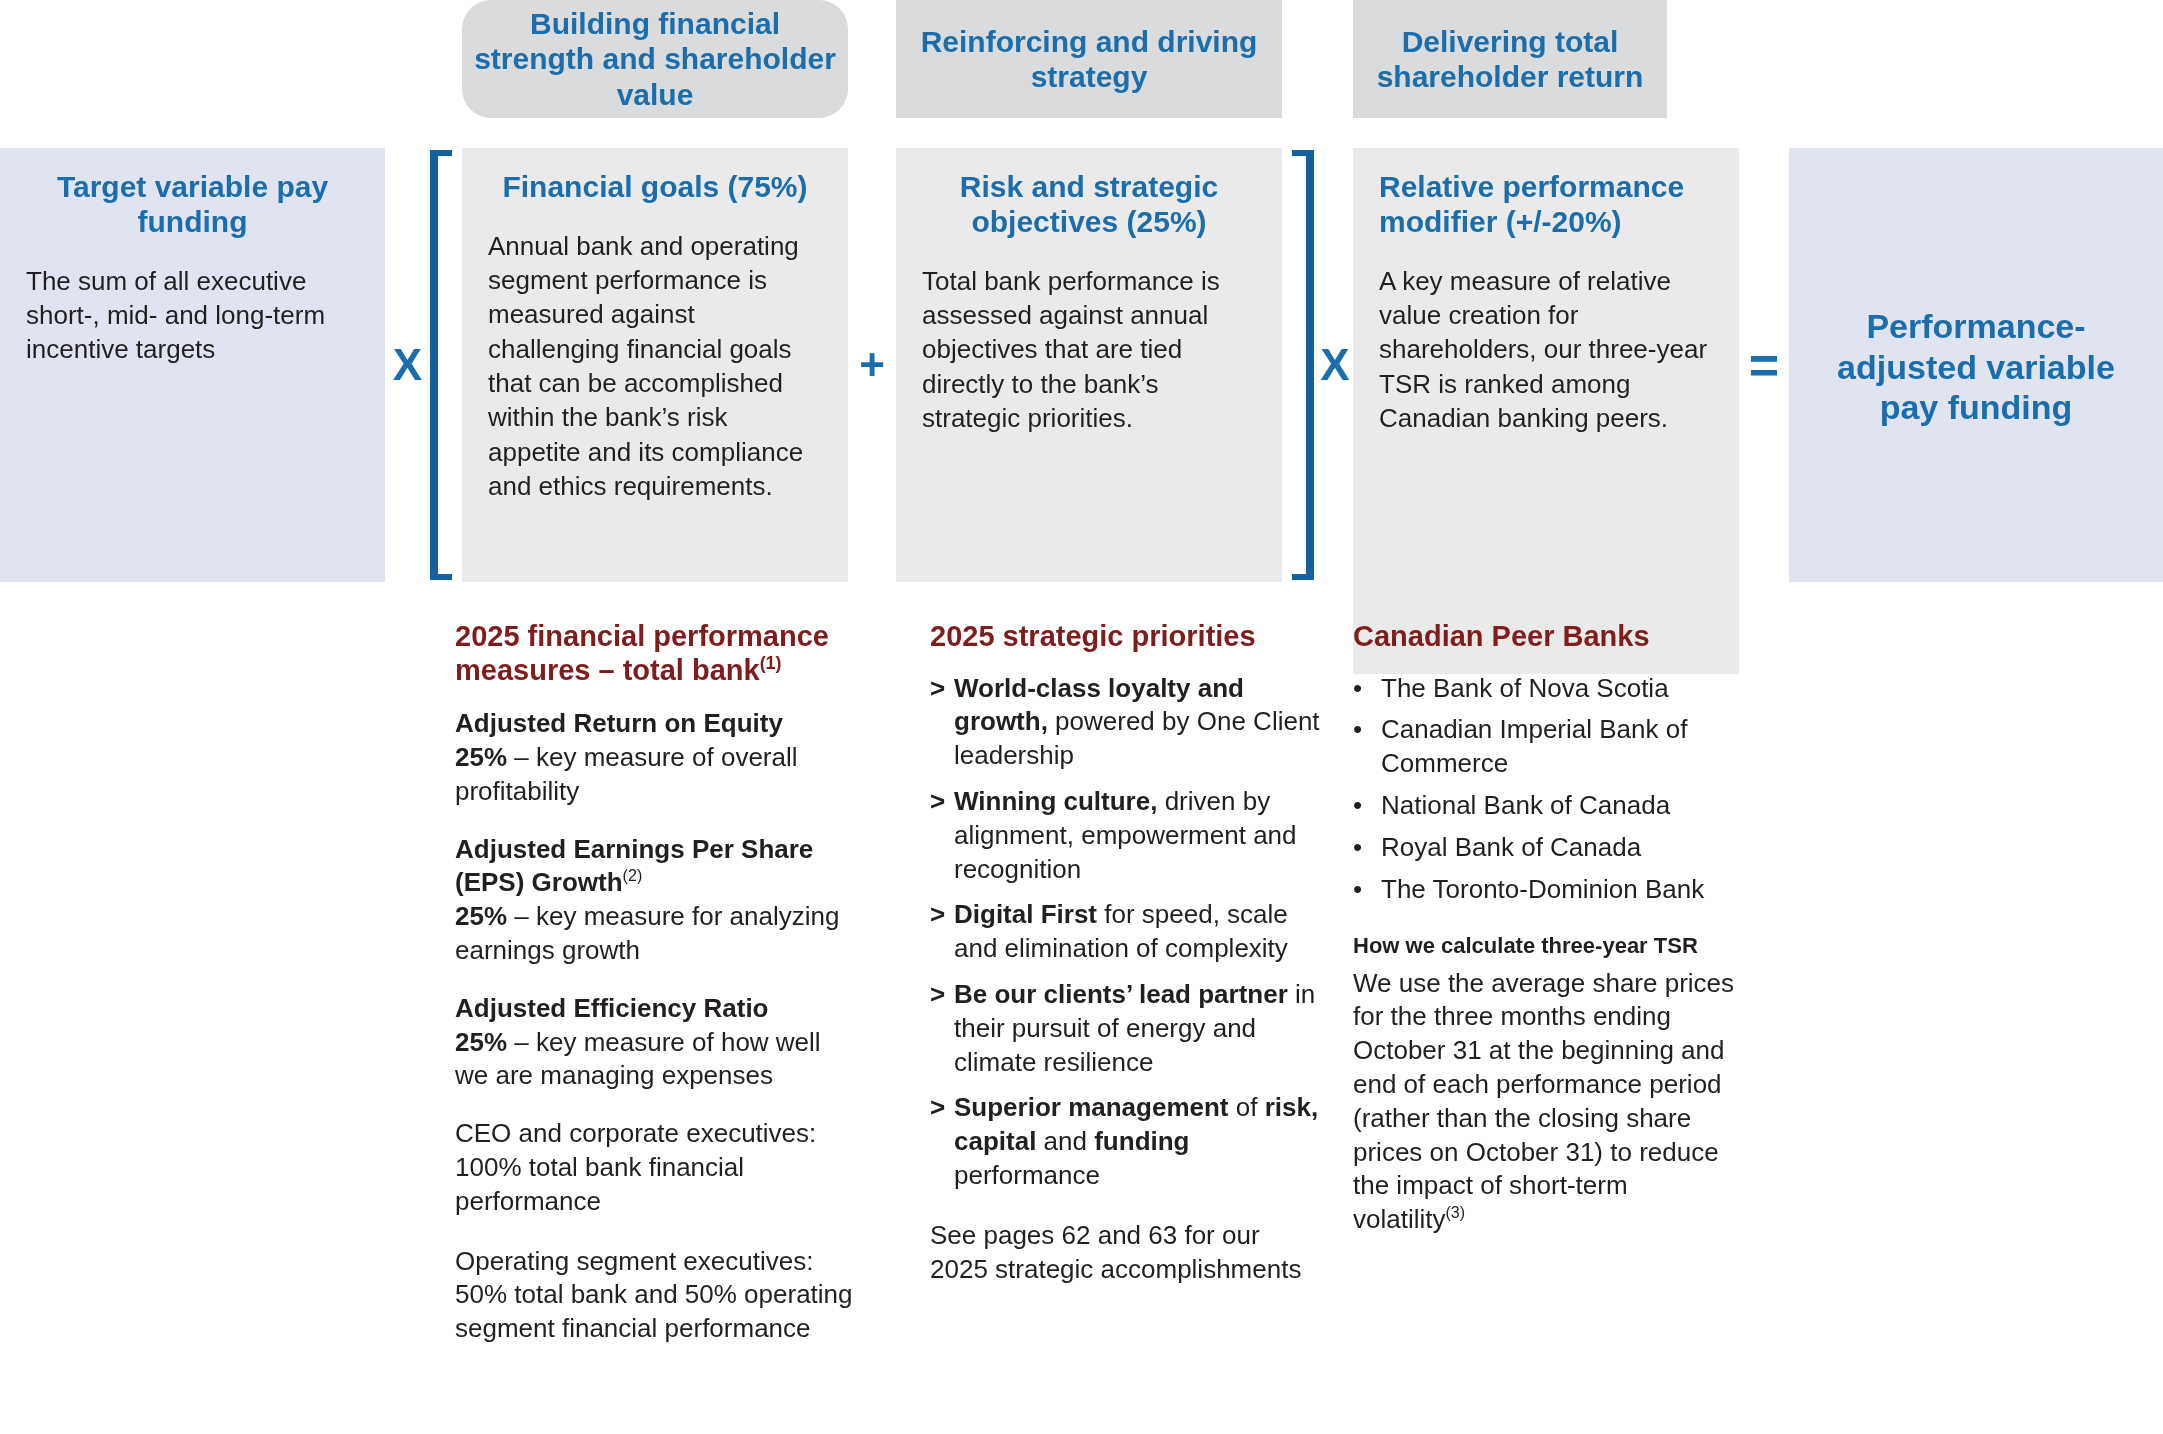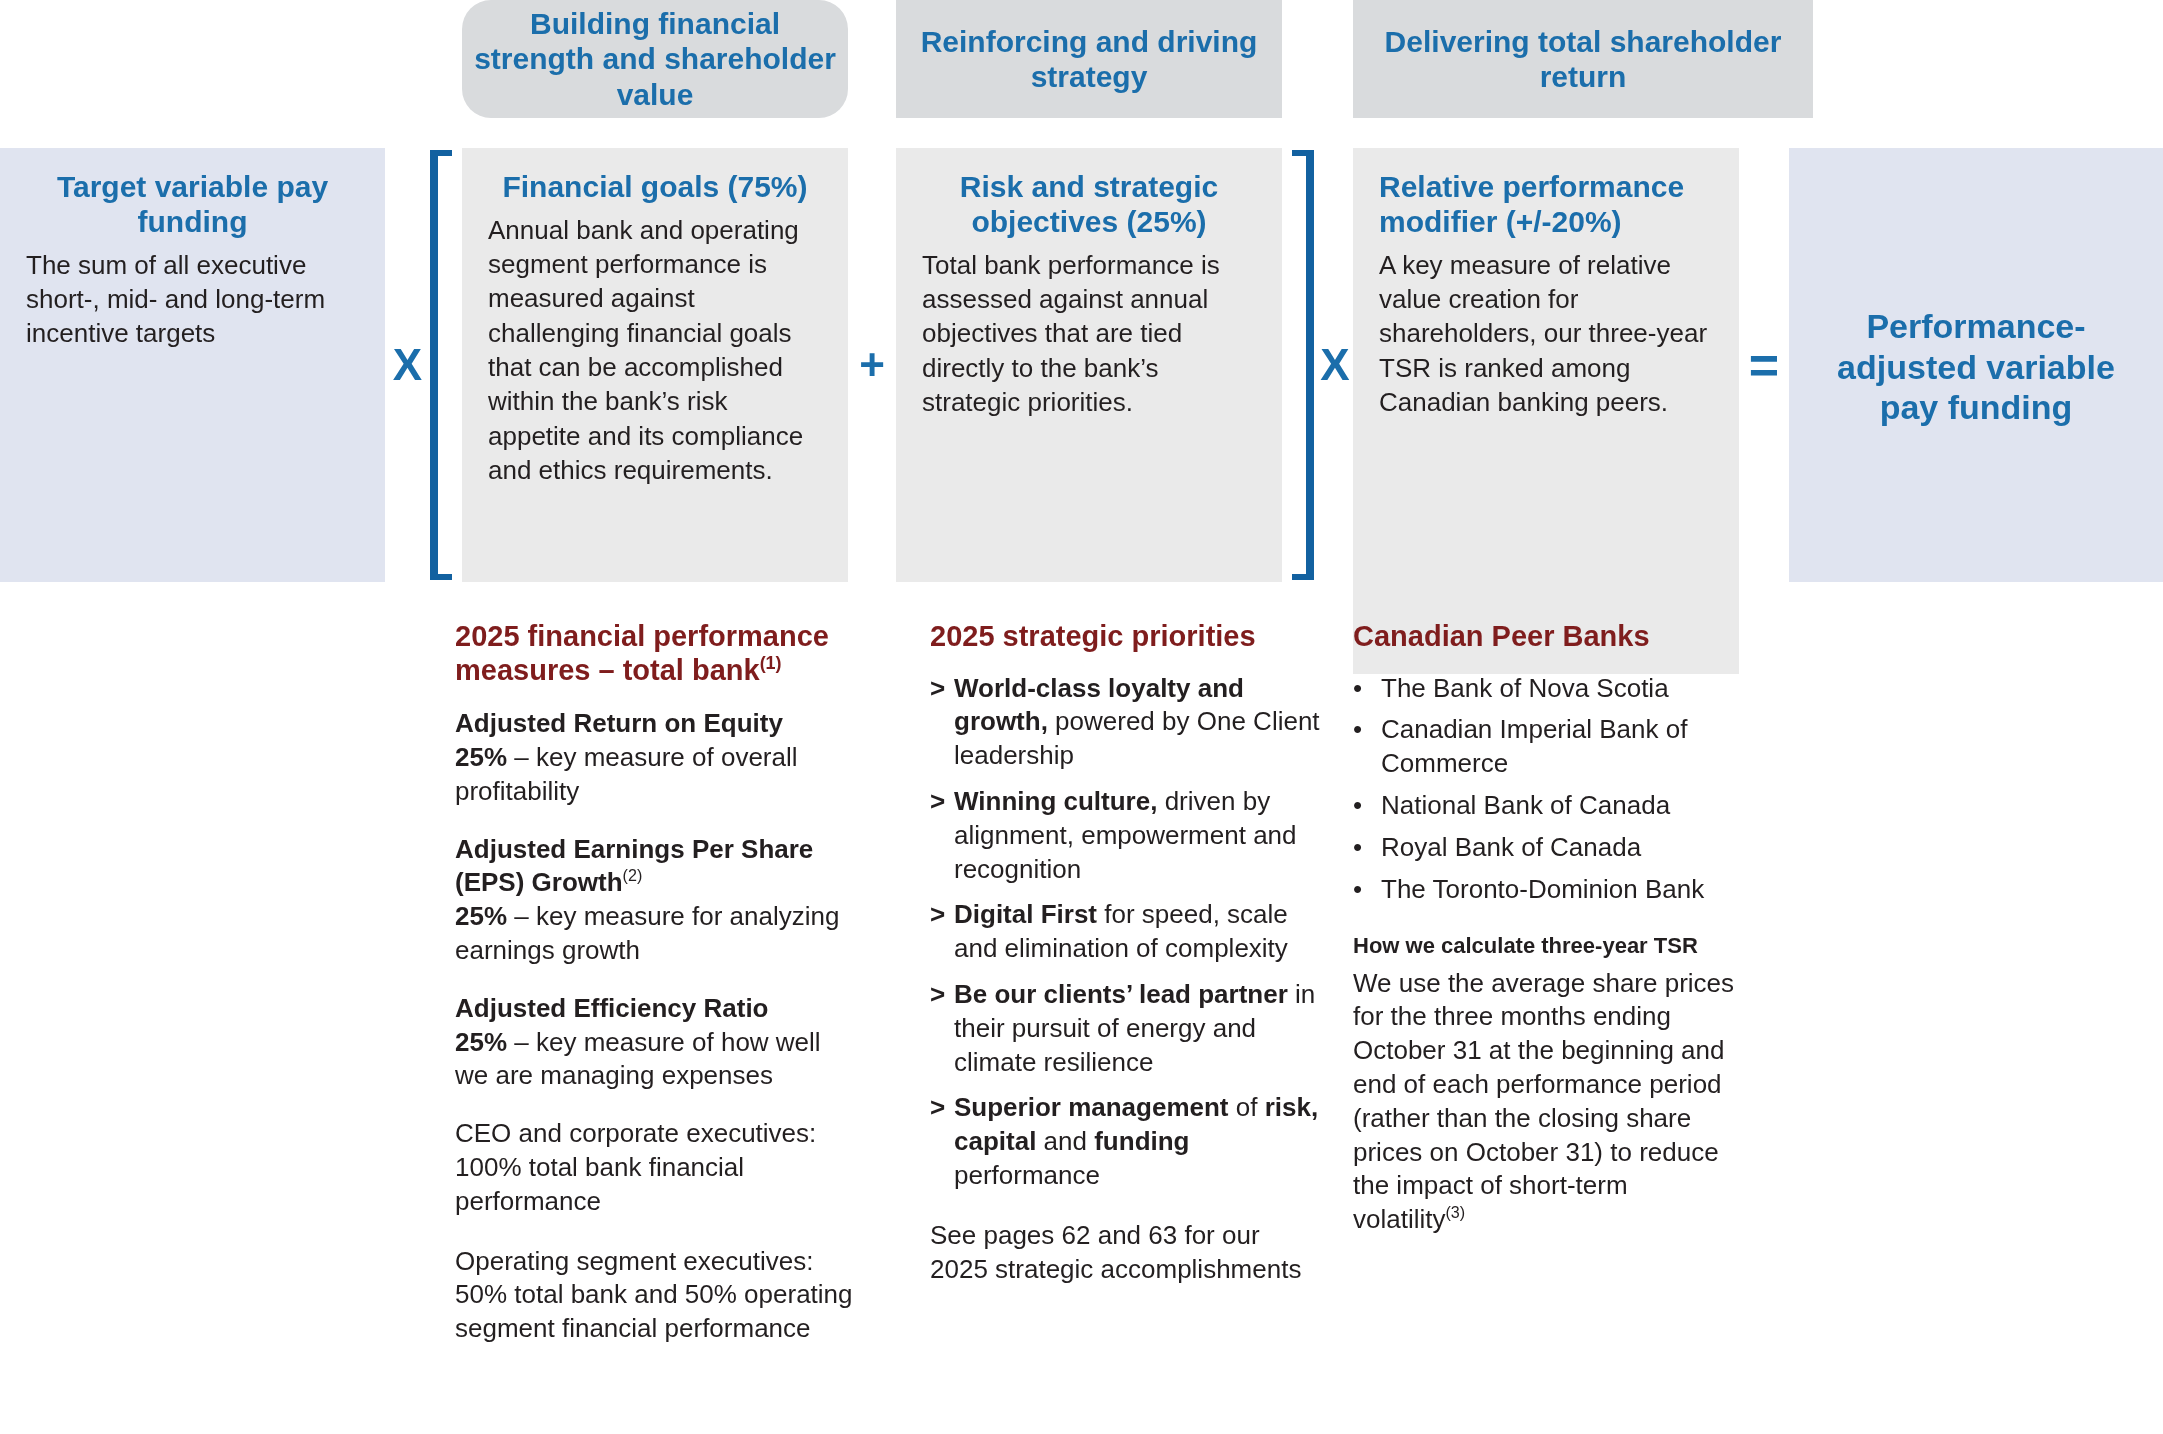--- a/index.html
+++ b/index.html
@@ -38,21 +38,21 @@
   }
   .box.gray  { background: #eaeaea; }
   .box.lav   { background: #e0e4f0; }
 
   .box-title {
     color: #1b6eab;
     font-weight: bold;
     font-size: 30px;
     line-height: 1.16;
     text-align: center;
-    margin: 0 0 8px 0;
+    margin: 0 0 24px 0;
   }
   .box-title.left { text-align: left; }
   .box-body {
     font-size: 26px;
     line-height: 1.32;
     color: #231f20;
   }
 
   
   .result-inner {
@@ -152,21 +152,21 @@
 <body>
 
 <div class="abs chip" style="left:462px; top:0px; width:386px; height:118px;border-radius:29px;">
   <span>Building financial strength and shareholder value</span>
 </div>
 
 <div class="abs chip" style="left:896px; top:0px; width:386px; height:118px;">
   <span>Reinforcing and driving strategy</span>
 </div>
 
-<div class="abs chip" style="left:1353px; top:0px; width:460px; height:118px;">
+<div class="abs chip" style="left:1353px; top:0px; width:314px; height:118px;">
   <span>Delivering total shareholder return</span>
 </div>
 
 <div class="abs box lav" style="left:0px; top:148px; width:385px; height:434px;">
   <div class="box-title">Target variable pay funding</div>
   <div class="box-body">The sum of all executive short-, mid- and long-term incentive targets</div>
 </div>
 
 <div class="abs op" style="left:385px; top:148px; width:45px; height:434px;">
   <span>X</span>

